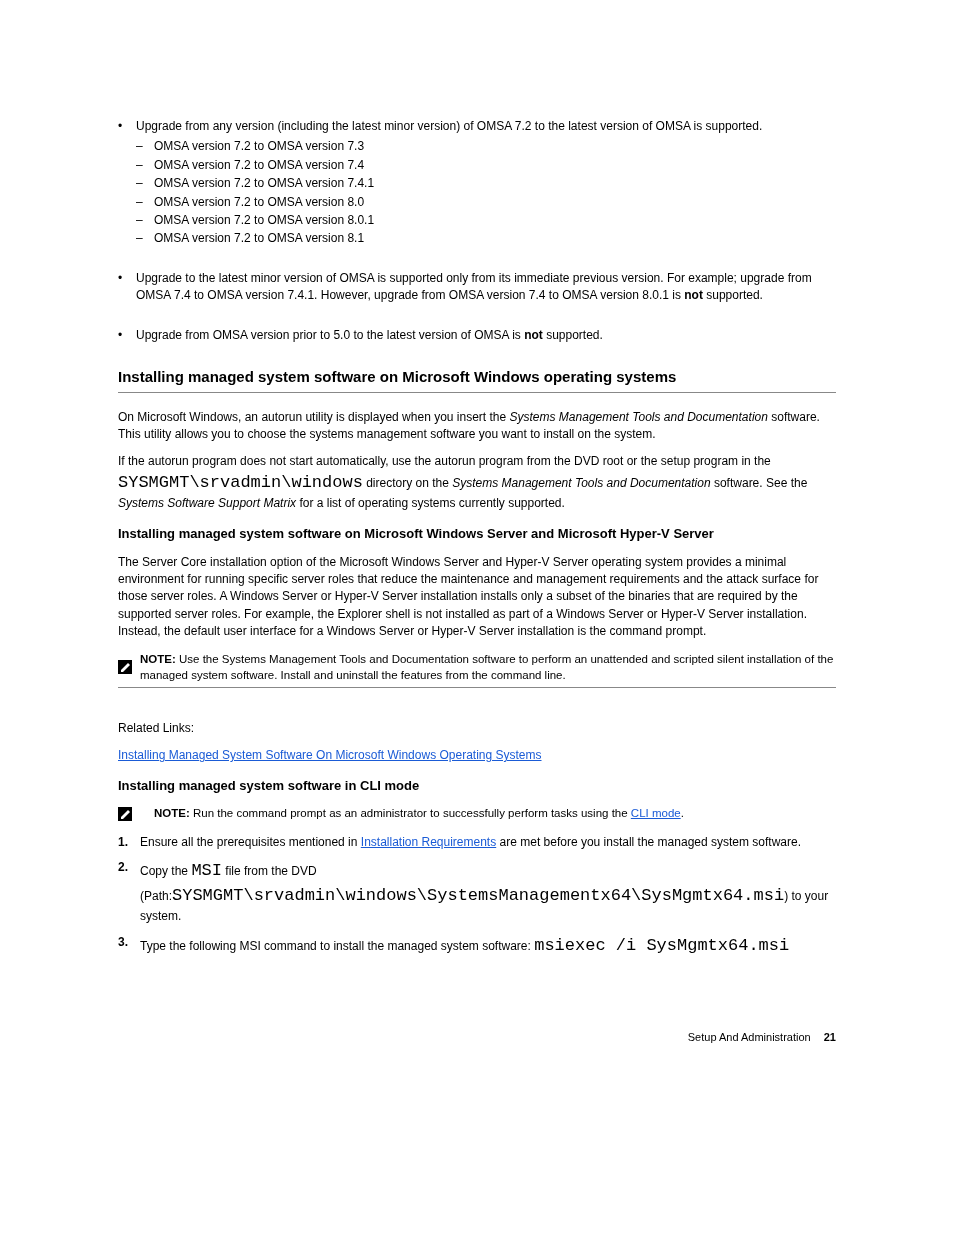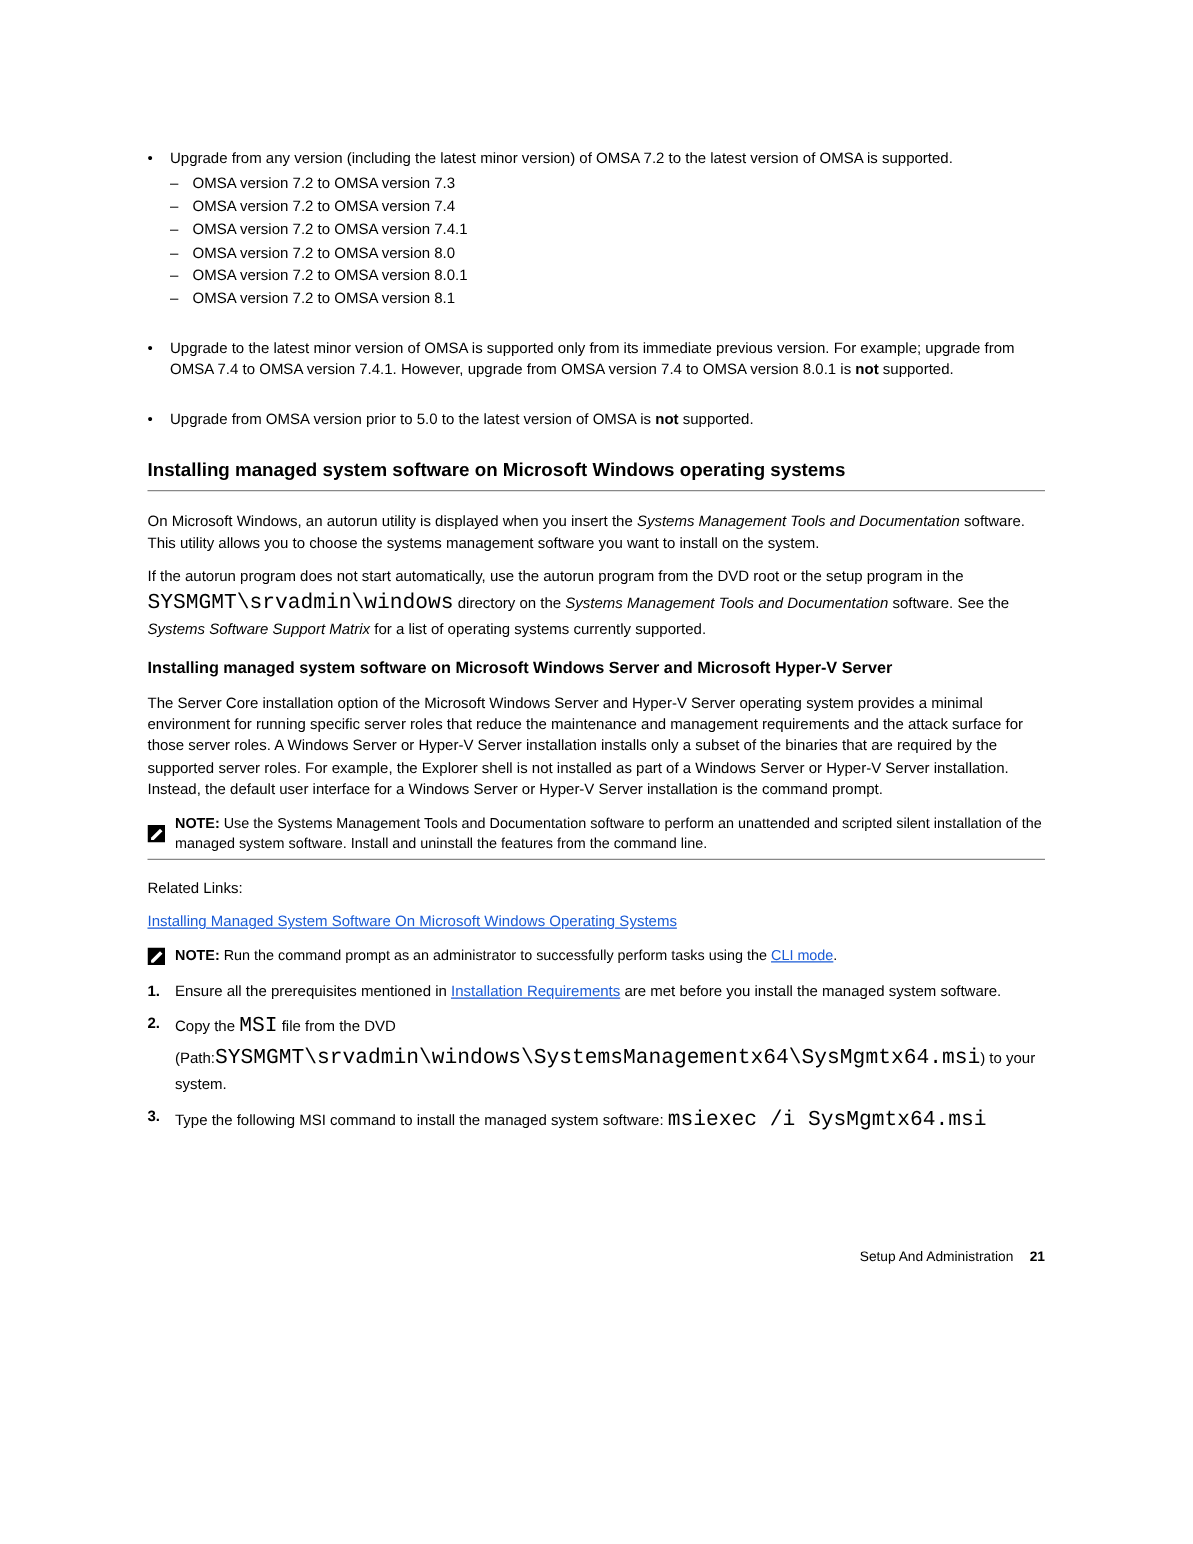--- a/index.html
+++ b/index.html
@@ -67,21 +67,21 @@
   .note-section-title {
     border-bottom: 1px solid #888;
     padding-bottom: 4px;
     margin-bottom: 14px;
   }
   .note-section-title .note-block { margin: 0; }
 
   a.link { color: #1a5bd6; text-decoration: underline; }
 
   .footer {
-    margin-top: 90px;
+    margin-top: 72px;
     text-align: right;
     font-size: 11px;
   }
   .footer .page-num { font-weight: bold; margin-left: 10px; }
 </style>
 </head>
 <body>
 
 <div class="page">
 
@@ -156,27 +156,28 @@
         <rect x="0" y="0" width="14" height="14" fill="#000"></rect>
         <path d="M3 10 L10 3 L12 5 L5 12 L3 12 Z" fill="#fff"></path>
         <path d="M3 12 L5 12 L3 10 Z" fill="#fff"></path>
       </svg>
       <div class="note-text">
         <span class="note-label">NOTE: </span><span>Use the Systems Management Tools and Documentation software to perform an unattended and scripted silent installation of the managed system software. Install and uninstall the features from the command line.</span>
       </div>
     </div>
   </div>
 
-  <p class="body" style="margin-top:14px;">Related Links:</p>
+  <p class="body" style="margin-top:32px;">Related Links:</p>
   <p class="body">
     <a class="link" href="#">Installing Managed System Software On Microsoft Windows Operating Systems</a>
   </p>
 
-
-  <div class="note-block" style="margin-top:8px;">
+  <h3 class="subheading">Installing managed system software in CLI mode</h3>
+
+  <div class="note-block" style="margin-top:8px;gap:14px;">
     <svg class="note-icon" viewBox="0 0 14 14">
       <rect x="0" y="0" width="14" height="14" fill="#000"></rect>
       <path d="M3 10 L10 3 L12 5 L5 12 L3 12 Z" fill="#fff"></path>
       <path d="M3 12 L5 12 L3 10 Z" fill="#fff"></path>
     </svg>
     <div class="note-text">
       <span class="note-label">NOTE: </span><span>Run the command prompt as an administrator to successfully perform tasks using the </span><a class="link" href="#">CLI mode</a><span>.</span>
     </div>
   </div>
 

